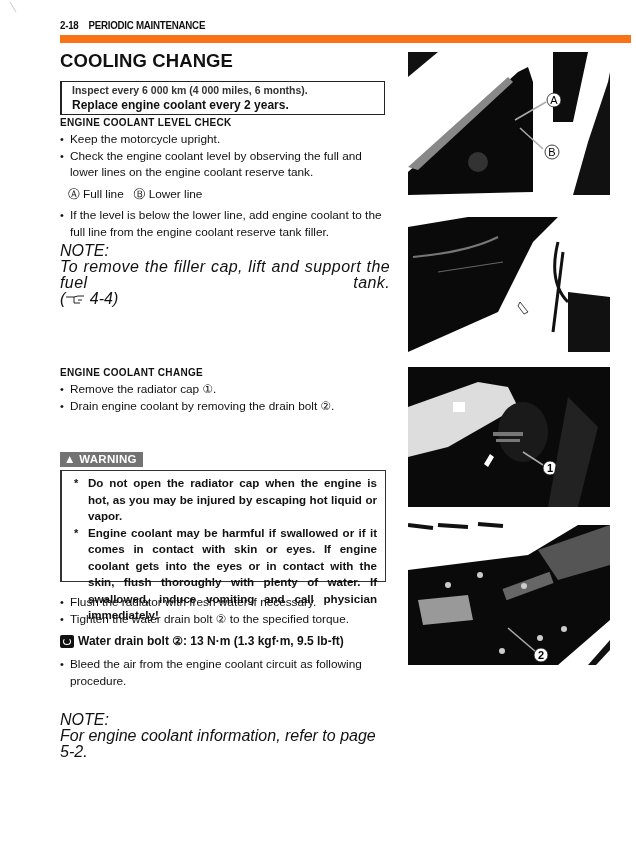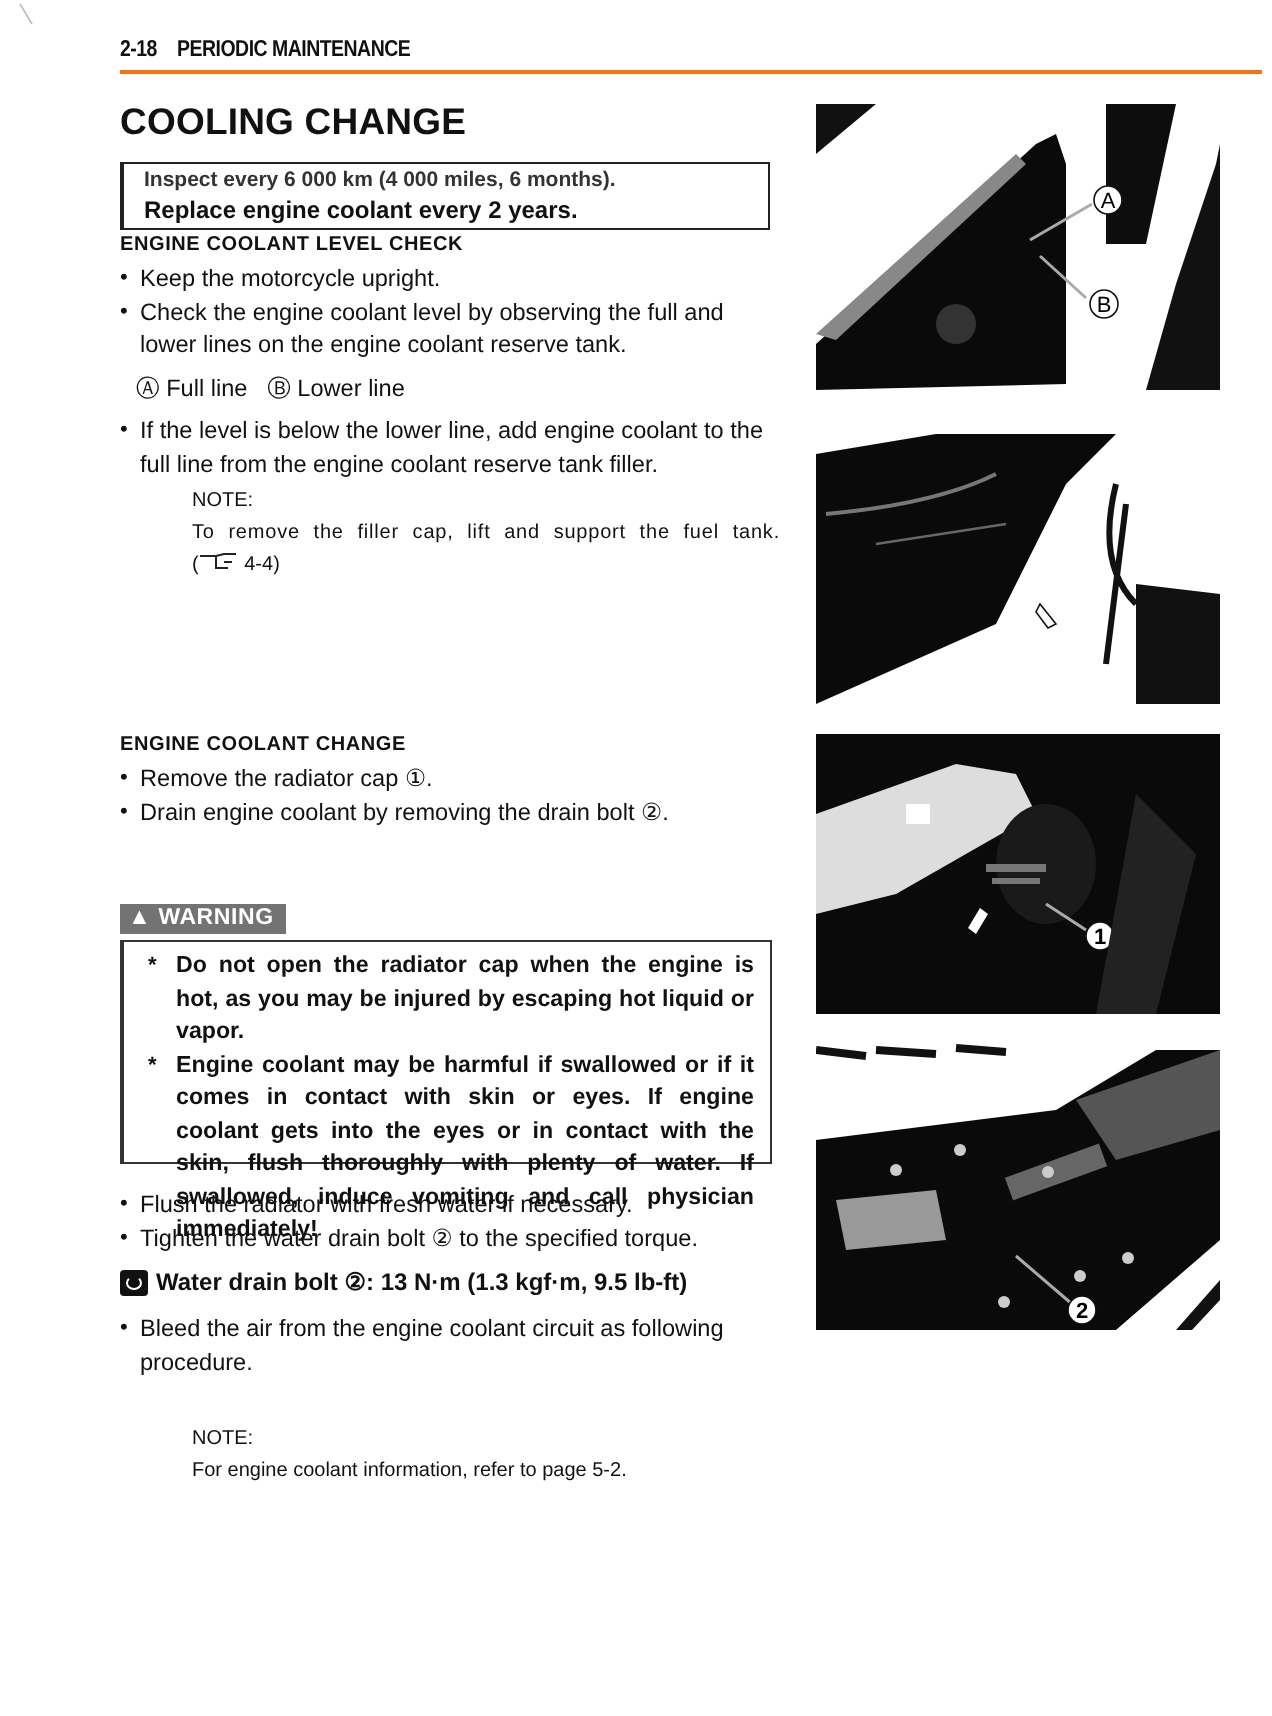--- a/index.html
+++ b/index.html
@@ -2,21 +2,21 @@
 <html><head>
   <meta charset="utf-8">
   <style>
     html, body { margin: 0; padding: 0; background: #ffffff; }
     body {
       width: 636px; height: 858px; position: relative; overflow: hidden;
       font-family: "Liberation Sans", sans-serif; color: #111;
     }
     .page-header {
       position: absolute; left: 60px; top: 19px; width: 571px; height: 16px;
-      border-bottom: 2px solid #f97316;
+      border-bottom: 8px solid #f97316;
     }
     .page-header span {
       font-family: "Liberation Sans", sans-serif; font-weight: bold;
       font-size: 11.5px; letter-spacing: -0.3px; transform: scaleX(0.92);
       transform-origin: left; display: inline-block; position: absolute; top: 0; left: 0;
     }
     .h1 {
       position: absolute; left: 60px; top: 50px; font-size: 18.5px;
       font-weight: bold; letter-spacing: 0.1px;
     }
@@ -32,21 +32,21 @@
     }
     .para {
       position: absolute; left: 60px; width: 330px; font-size: 11.8px; line-height: 16.5px;
     }
     .bullet { position: relative; padding-left: 10px; }
     .bullet::before {
       content: "•"; position: absolute; left: 0; top: 0; font-size: 11px;
     }
     .legend-line { padding-left: 8px; }
     .note-title, .note-text {
-      font-size: 10px; line-height: 16px; margin-left: 36px;
+      font-style: italic; font-size: 16px; line-height: 16px;
     }
     .justify { text-align: justify; text-align-last: justify; letter-spacing: 0.4px; }
     .ref-icon {
       display: inline-block; width: 20px; height: 10px; vertical-align: -1px;
     }
     .warning-badge {
       position: absolute; left: 60px; top: 452px; height: 15px;
       background: #737373; color: #fff; font-weight: bold; font-size: 11.5px;
       padding: 0 6px 0 4px; line-height: 15px; letter-spacing: 0.3px;
     }

